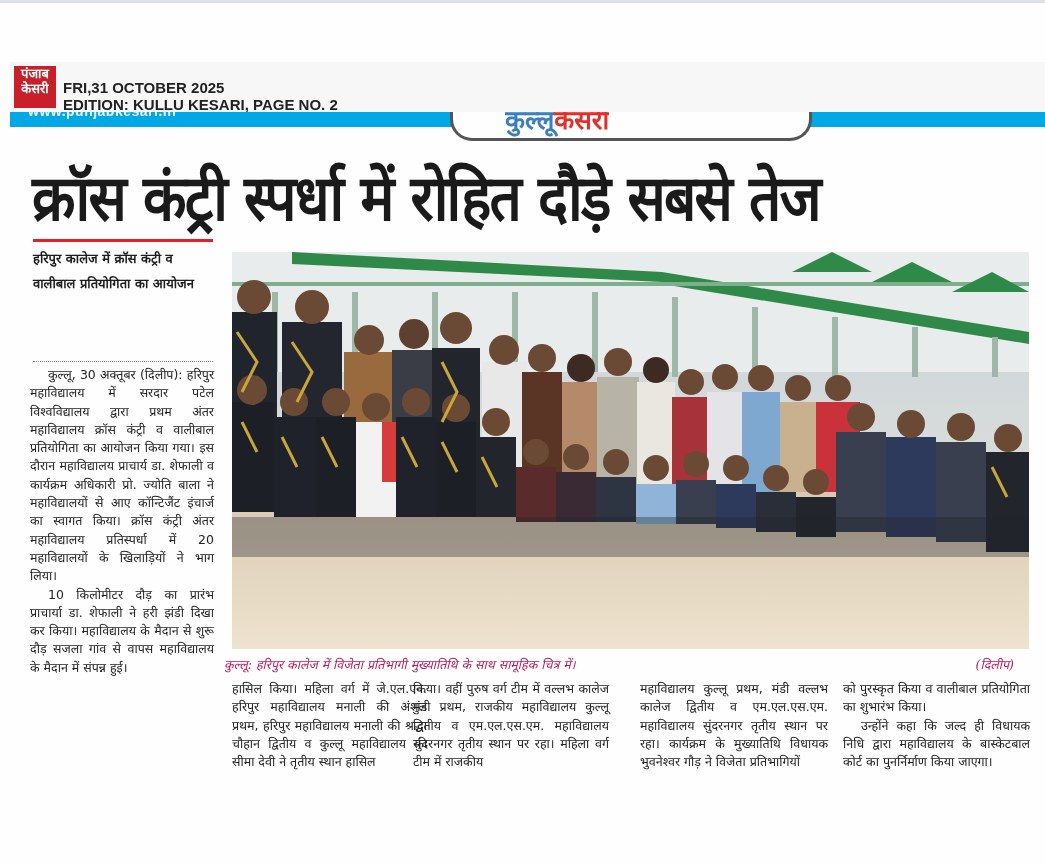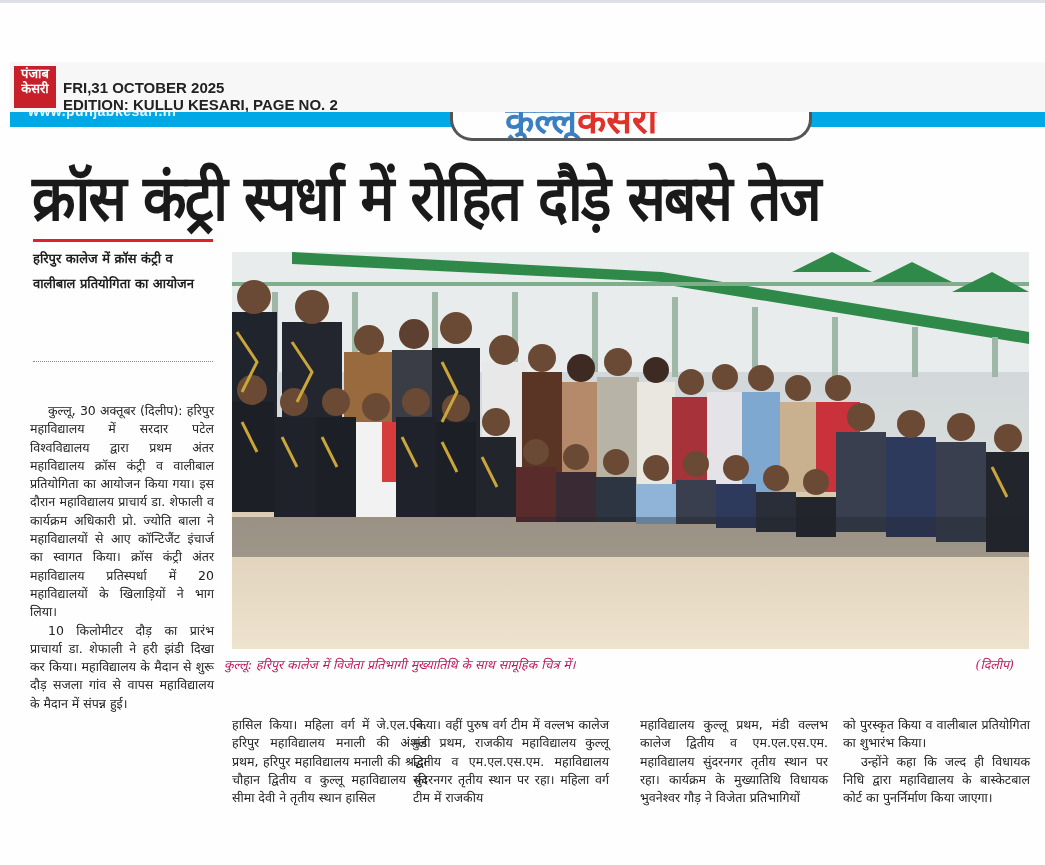--- a/index.html
+++ b/index.html
@@ -45,21 +45,21 @@
       font-family: "Liberation Sans", sans-serif;
       font-weight: bold; font-size: 14px; color: #e8f6fc; letter-spacing: 0.5px;
     }
     .masthead-bracket {
       position: absolute; left: 440px; top: 44px; width: 356px; height: 34px;
       border: 3px solid #555; border-top: none; border-radius: 0 0 22px 22px;
       background: #fefefe;
     }
     .masthead-brand {
       position: absolute; left: 495px; top: 44px; height: 26px; overflow: hidden;
-      font-family: "DejaVu Sans", sans-serif; font-weight: bold; font-size: 38px;
+      font-family: "DejaVu Sans", sans-serif; font-weight: bold; font-size: 26px;
       line-height: 16px;
     }
     .brand-blue { color: #3a7fc2; }
     .brand-red { color: #e0312b; }
 
     
     .headline {
       position: absolute; left: 22px; top: 98px; width: 1010px;
       font-family: "DejaVu Sans", sans-serif; font-weight: bold;
       font-size: 63px; line-height: 78px; color: #1a1a1a; letter-spacing: -2px;
@@ -78,21 +78,20 @@
     }
     .dotted-rule {
       position: absolute; left: 23px; top: 299px; width: 180px;
       border-top: 1px dotted #888;
     }
     .col {
       position: absolute;
       font-family: "DejaVu Sans", sans-serif;
       font-size: 12.5px; line-height: 18.3px; color: #222;
       text-align: justify;
-      margin-top: 36px;
     }
     .col p { margin: 0; }
     .col p.indent { text-indent: 18px; }
     .col-1 { left: 20px; top: 304px; width: 184px; }
     .col-2 { left: 222px; top: 618px; width: 195px; }
     .col-3 { left: 403px; top: 618px; width: 196px; }
     .col-4 { left: 630px; top: 618px; width: 188px; }
     .col-5 { left: 833px; top: 618px; width: 187px; }
 
     

